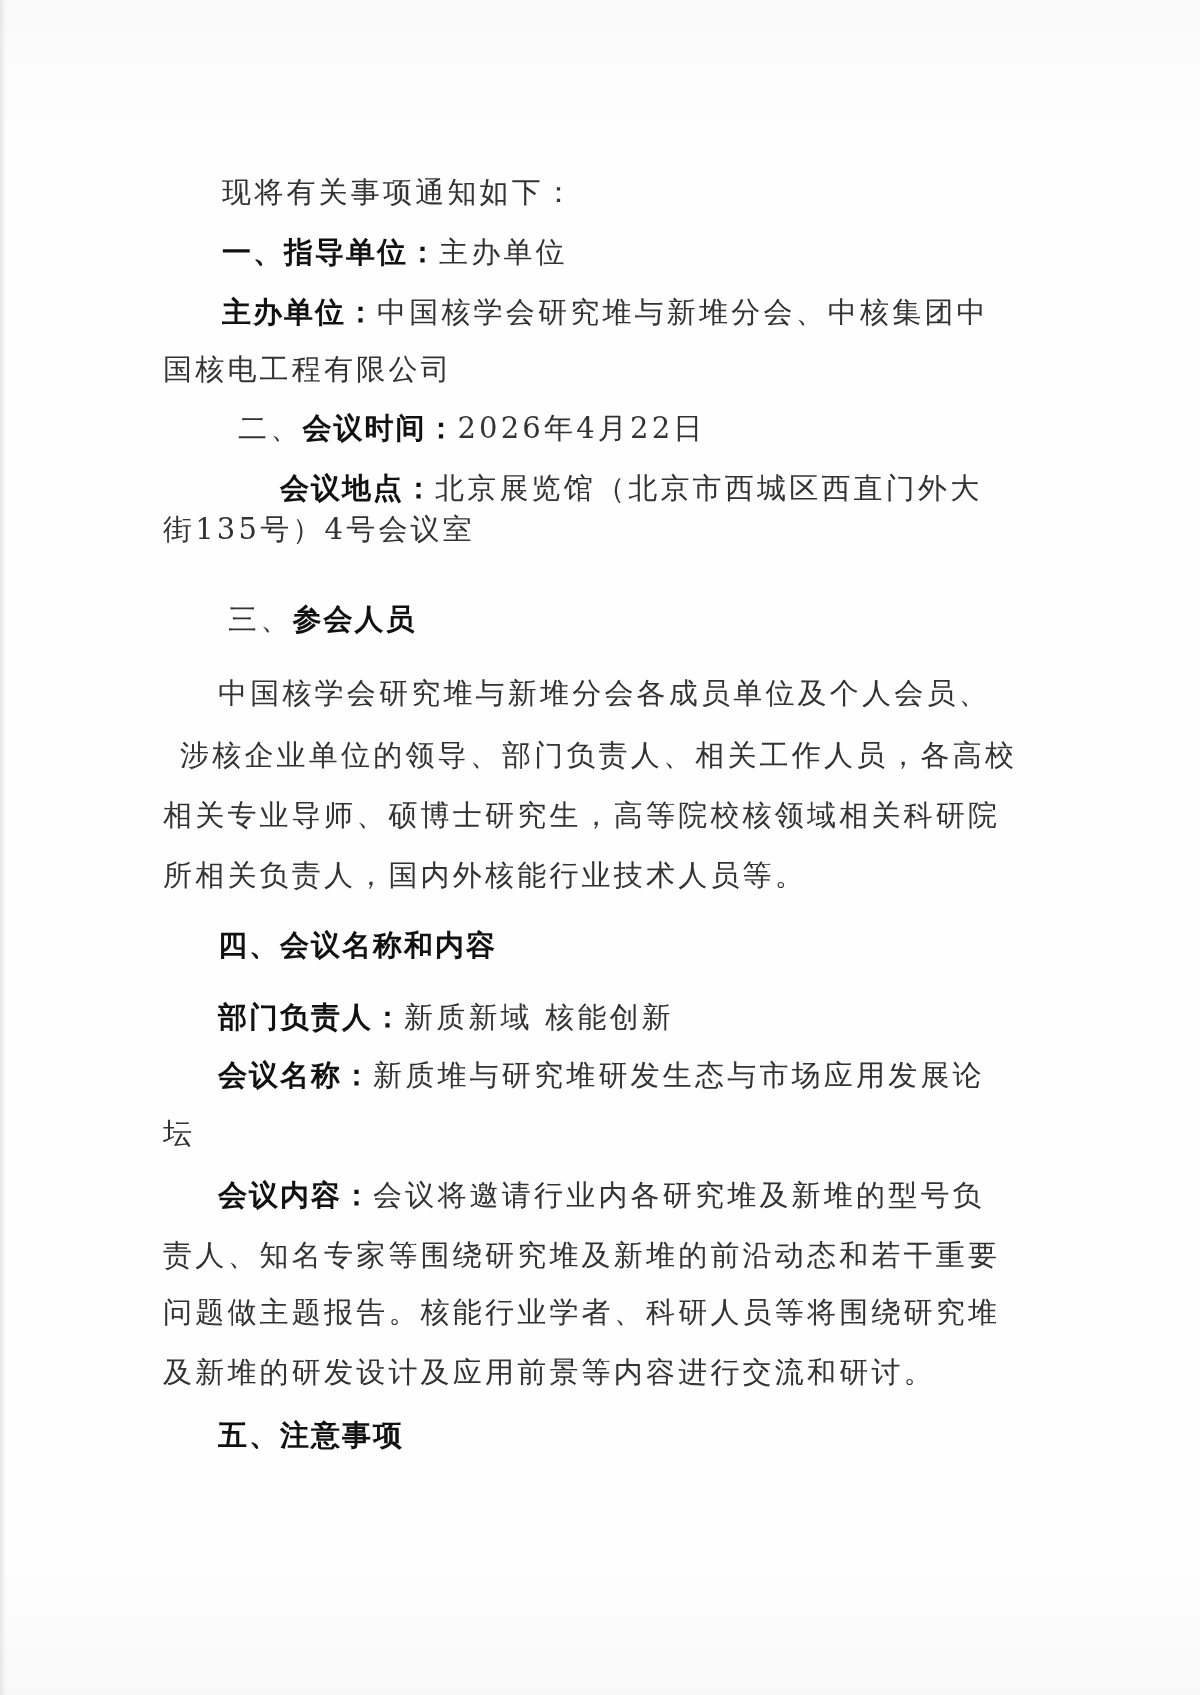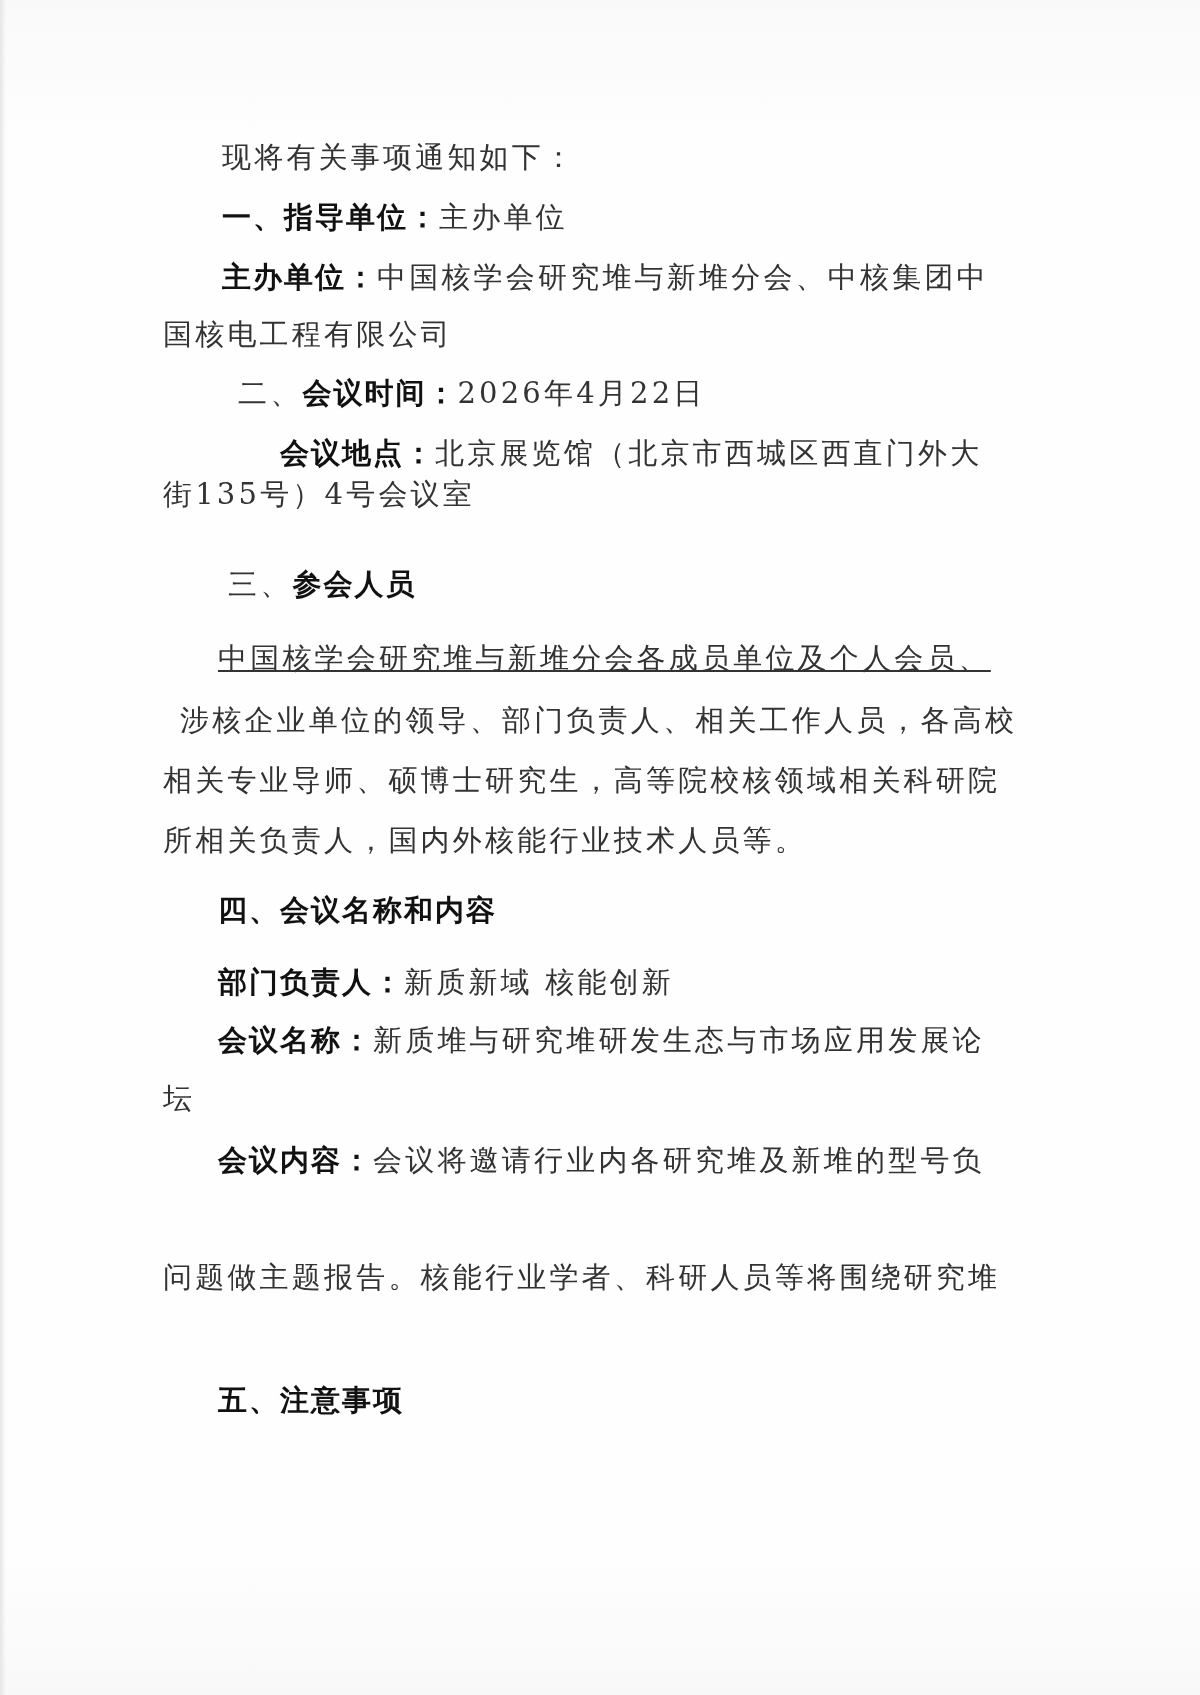--- a/index.html
+++ b/index.html
@@ -21,20 +21,21 @@
       width: 1200px;
       height: 1695px;
       background: linear-gradient(180deg, #f9f9f9 0%, #fefefe 8%, #fefefe 92%, #f8f8f8 100%);
     }
     .line {
       position: absolute;
       font-size: 29px;
       line-height: 36px;
       white-space: nowrap;
       letter-spacing: 3.2px;
+      margin-top: 35px;
     }
     .bold {
       font-family: "DejaVu Sans", "Liberation Sans", sans-serif;
       font-weight: bold;
       color: #111;
       letter-spacing: 2px;
     }
     .plain {
       color: #333;
     }
@@ -67,35 +68,37 @@
   </div>
 
   <div class="line" style="left:280px; top:435px;">
     <span class="bold">会议地点：</span><span class="plain">北京展览馆（北京市西城区西直门外大</span>
   </div>
   <div class="line plain" style="left:163px; top:476px;">街135号）4号会议室</div>
 
   <div class="line" style="left:228px; top:566px;">
     <span class="plain">三、</span><span class="bold">参会人员</span>
   </div>
-  <div class="line plain" style="left:218px; top:640px;text-decoration:underline;">中国核学会研究堆与新堆分会各成员单位及个人会员、</div>
+  <div class="line plain" style="left:218px; top:640px;">中国核学会研究堆与新堆分会各成员单位及个人会员、</div>
   <div class="line plain" style="left:180px; top:702px;">涉核企业单位的领导、部门负责人、相关工作人员，各高校</div>
   <div class="line plain" style="left:163px; top:762px;">相关专业导师、硕博士研究生，高等院校核领域相关科研院</div>
   <div class="line plain" style="left:163px; top:822px;">所相关负责人，国内外核能行业技术人员等。</div>
 
   <div class="line bold" style="left:218px; top:892px;">四、会议名称和内容</div>
 
   <div class="line" style="left:218px; top:964px;">
     <span class="bold">部门负责人：</span><span class="plain">新质新域 核能创新</span>
   </div>
 
   <div class="line" style="left:218px; top:1022px;text-align:center;">
     <span class="bold">会议名称：</span><span class="plain">新质堆与研究堆研发生态与市场应用发展论</span>
   </div>
   <div class="line plain" style="left:163px; top:1080px;">坛</div>
 
   <div class="line" style="left:218px; top:1142px;">
     <span class="bold">会议内容：</span><span class="plain">会议将邀请行业内各研究堆及新堆的型号负</span>
   </div>
+  <div class="line plain" style="left:163px; top:1202px;">责人、知名专家等围绕研究堆及新堆的前沿动态和若干重要</div>
   <div class="line plain" style="left:163px; top:1259px;">问题做主题报告。核能行业学者、科研人员等将围绕研究堆</div>
+  <div class="line plain" style="left:163px; top:1319px;">及新堆的研发设计及应用前景等内容进行交流和研讨。</div>
 
   <div class="line bold" style="left:218px; top:1382px;">五、注意事项</div>
 </div>
 
 </body></html>

